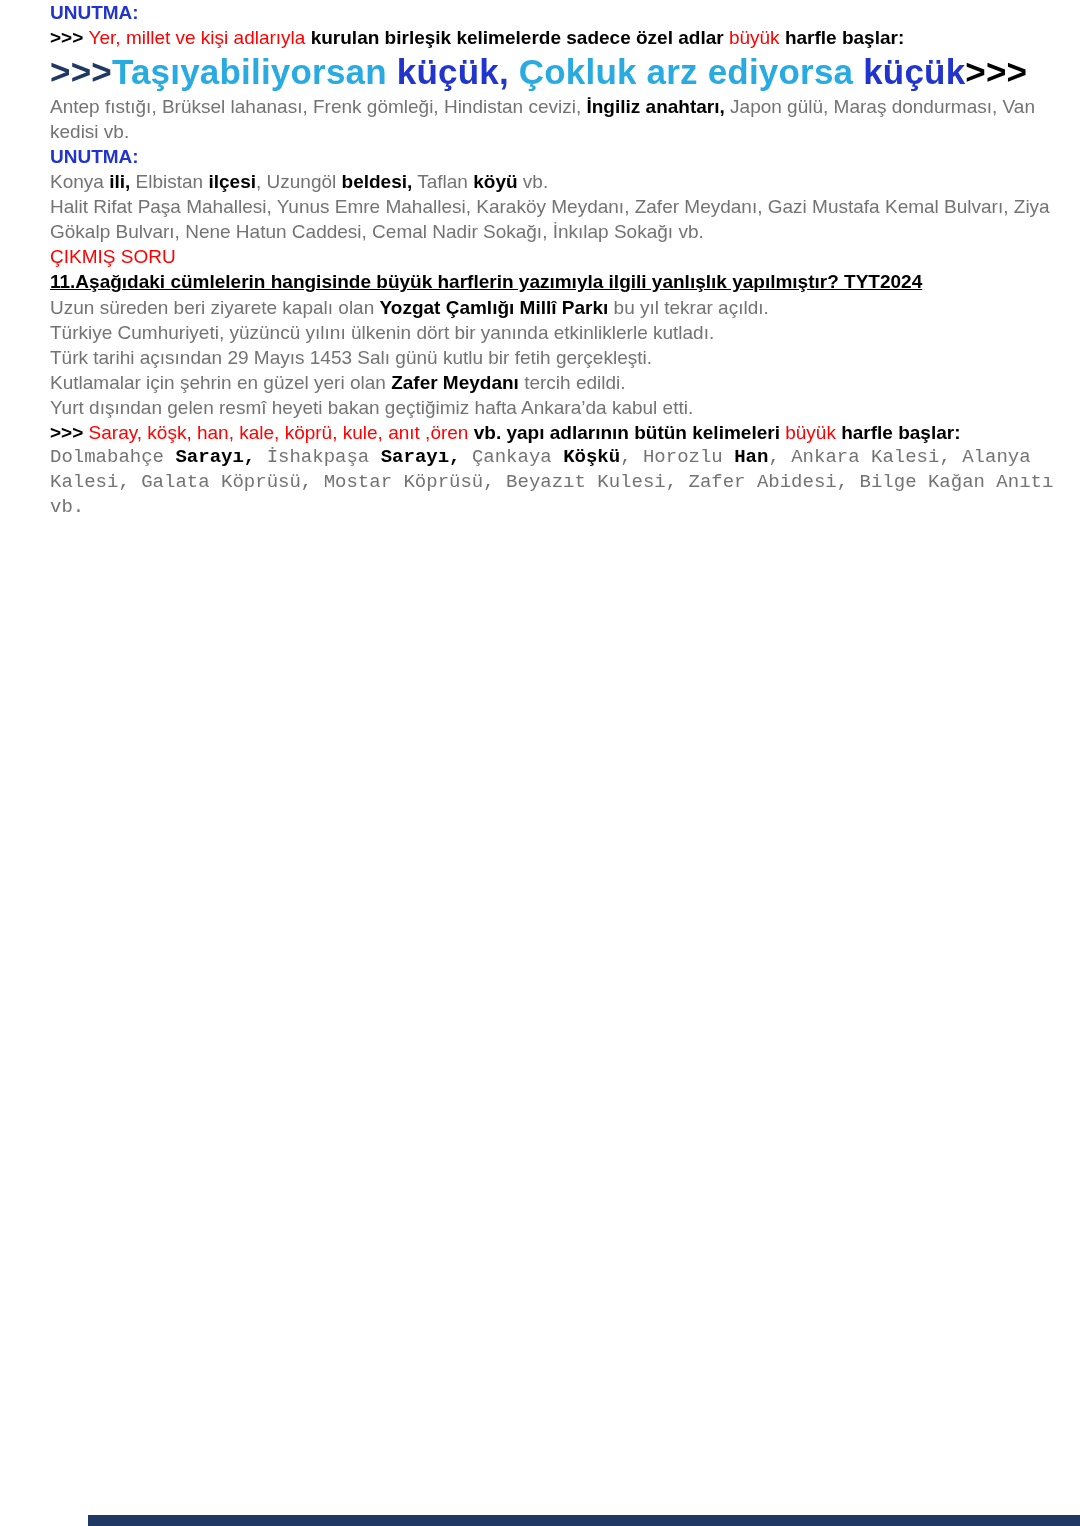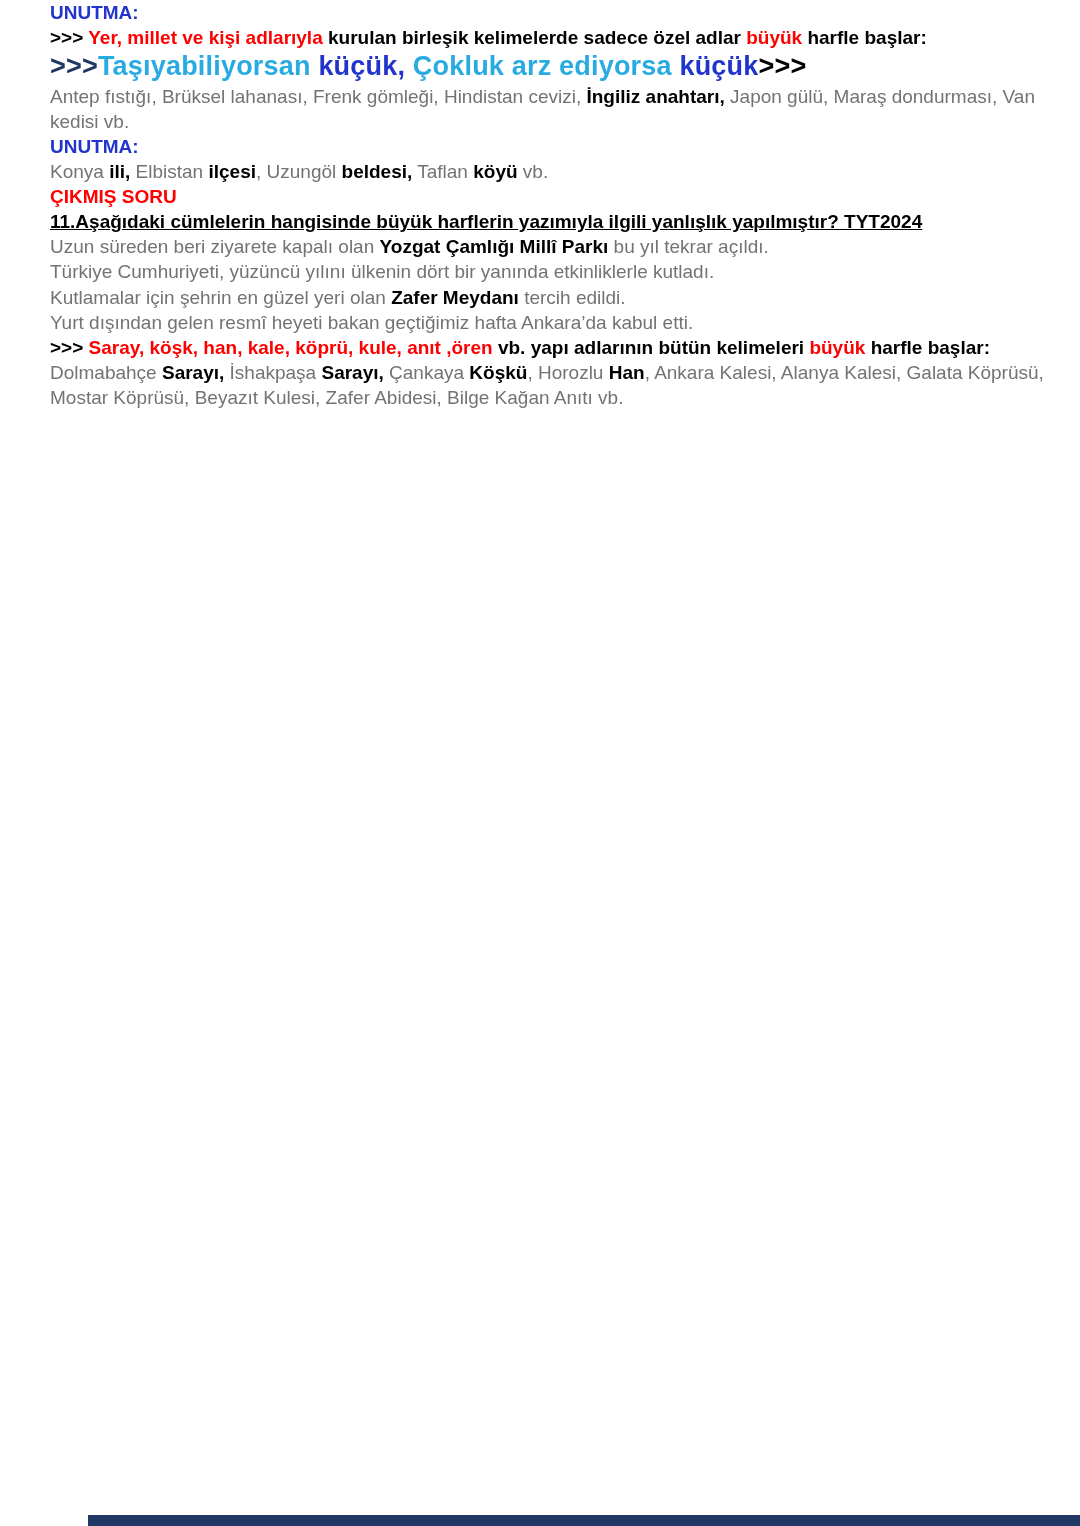--- a/index.html
+++ b/index.html
@@ -15,67 +15,69 @@
     font-family: "Liberation Sans", "DejaVu Sans", sans-serif;
     font-size: 19px;
     line-height: 1.32;
     color: #000000;
   }
   .page p { margin: 0; }
 
   
   .c-plain { font-weight: 400; color: #737373; }
   .c-bold  { font-weight: 700; color: #000000; }
-  .c-red   { font-weight: 700; color: var(--red, #ff0000); margin-top: 24px; }
+  .c-red   { font-weight: 400; color: var(--red, #ff0000); margin-top: 24px; }
   .c-blue  { font-weight: 700; color: var(--blue, #2135cd); }
   .c-cyan  { font-weight: 700; color: var(--cyan, #29abe2); }
   .c-navy  { font-weight: 700; color: var(--navy, #1f3864); }
 
   
   .b1  { margin-top: 97px; }
   .b2  { margin-top: 24px; }
-  .b3  { margin-top: 54px; font-size: 27px; line-height: 1.25; font-weight: 700; letter-spacing: 0.2px; }
+  .b3  { margin-top: 54px; font-size: 35px; line-height: 1.25; font-weight: 700; letter-spacing: 0.2px; }
   .b4  { margin-top: 64px; }
   .b5  { margin-top: 60px; }
   .b6  { margin-top: 24px; }
   .b7  { margin-top: 22px; }
   .b8  { margin-top: 60px; }
   .b9  { margin-top: 20px; }
   .b10 { margin-top: 62px; }
   .b11 { margin-top: 74px; text-decoration: underline; }
   .b12 { margin-top: 20px; }
   .b13 { margin-top: 21px; }
   .b14 { margin-top: 21px; }
   .b15 { margin-top: 21px; }
   .b16 { margin-top: 21px; }
   .b17 { margin-top: 104px; }
-  .b18 { margin-top: 14px; }
+  .b18 { margin-top: 14px; font-family: Liberation Mono, monospace; }
 
   .footer-bar {
     position: absolute;
     bottom: 0;
     left: 88px;
     right: 0;
     height: 11px;
     background: var(--bar, #1f3864);
   }
 </style>
 </head>
 <body>
 
 <div class="page">
   <p class="b1"><span class="c-blue">UNUTMA:</span></p>
   <p class="b2"><span class="c-bold">&gt;&gt;&gt; </span><span class="c-red">Yer, millet ve kişi adlarıyla</span><span class="c-bold"> kurulan birleşik kelimelerde sadece özel adlar </span><span class="c-red">büyük</span><span class="c-bold"> harfle başlar:</span></p>
   <p class="b3"><span class="c-navy">&gt;&gt;&gt;</span><span class="c-cyan">Taşıyabiliyorsan</span><span class="c-blue"> küçük, </span><span class="c-cyan">Çokluk arz ediyorsa </span><span class="c-blue">küçük</span><span class="c-bold">&gt;&gt;&gt;</span></p>
   <p class="b4"><span class="c-plain">Antep fıstığı, Brüksel lahanası, Frenk gömleği, Hindistan cevizi, </span><span class="c-bold">İngiliz anahtarı,</span><span class="c-plain"> Japon gülü, Maraş dondurması, Van kedisi vb.</span></p>
   <p class="b5"><span class="c-blue">UNUTMA:</span></p>
   <p class="b7"><span class="c-plain">Konya </span><span class="c-bold">ili,</span><span class="c-plain"> Elbistan </span><span class="c-bold">ilçesi</span><span class="c-plain">, Uzungöl </span><span class="c-bold">beldesi,</span><span class="c-plain"> Taflan </span><span class="c-bold">köyü</span><span class="c-plain"> vb.</span></p>
+  <p class="b9"><span class="c-plain">Halit Rifat Paşa Mahallesi, Yunus Emre Mahallesi, Karaköy Meydanı, Zafer Meydanı, Gazi Mustafa Kemal Bulvarı, Ziya Gökalp Bulvarı, Nene Hatun Caddesi, Cemal Nadir Sokağı, İnkılap Sokağı vb.</span></p>
   <p class="b10"><span class="c-red">ÇIKMIŞ SORU</span></p>
   <p class="b11"><span class="c-bold">11.Aşağıdaki cümlelerin hangisinde büyük harflerin yazımıyla ilgili yanlışlık yapılmıştır? TYT2024</span></p>
   <p class="b12"><span class="c-plain">Uzun süreden beri ziyarete kapalı olan </span><span class="c-bold">Yozgat Çamlığı Millî Parkı</span><span class="c-plain"> bu yıl tekrar açıldı.</span></p>
   <p class="b13"><span class="c-plain">Türkiye Cumhuriyeti, yüzüncü yılını ülkenin dört bir yanında etkinliklerle kutladı.</span></p>
+  <p class="b14"><span class="c-plain">Türk tarihi açısından 29 Mayıs 1453 Salı günü kutlu bir fetih gerçekleşti.</span></p>
   <p class="b15"><span class="c-plain">Kutlamalar için şehrin en güzel yeri olan </span><span class="c-bold">Zafer Meydanı</span><span class="c-plain"> tercih edildi.</span></p>
   <p class="b16"><span class="c-plain">Yurt dışından gelen resmî heyeti bakan geçtiğimiz hafta Ankara’da kabul etti.</span></p>
   <p class="b17"><span class="c-bold">&gt;&gt;&gt; </span><span class="c-red">Saray, köşk, han, kale, köprü, kule, anıt ,ören</span><span class="c-bold"> vb. yapı adlarının bütün kelimeleri </span><span class="c-red">büyük</span><span class="c-bold"> harfle başlar:</span></p>
   <p class="b18"><span class="c-plain">Dolmabahçe </span><span class="c-bold">Sarayı,</span><span class="c-plain"> İshakpaşa </span><span class="c-bold">Sarayı,</span><span class="c-plain"> Çankaya </span><span class="c-bold">Köşkü</span><span class="c-plain">, Horozlu </span><span class="c-bold">Han</span><span class="c-plain">, Ankara Kalesi, Alanya Kalesi, Galata Köprüsü, Mostar Köprüsü, Beyazıt Kulesi, Zafer Abidesi, Bilge Kağan Anıtı vb.</span></p>
 
   <div class="footer-bar"></div>
 </div>
 
 </body></html>

